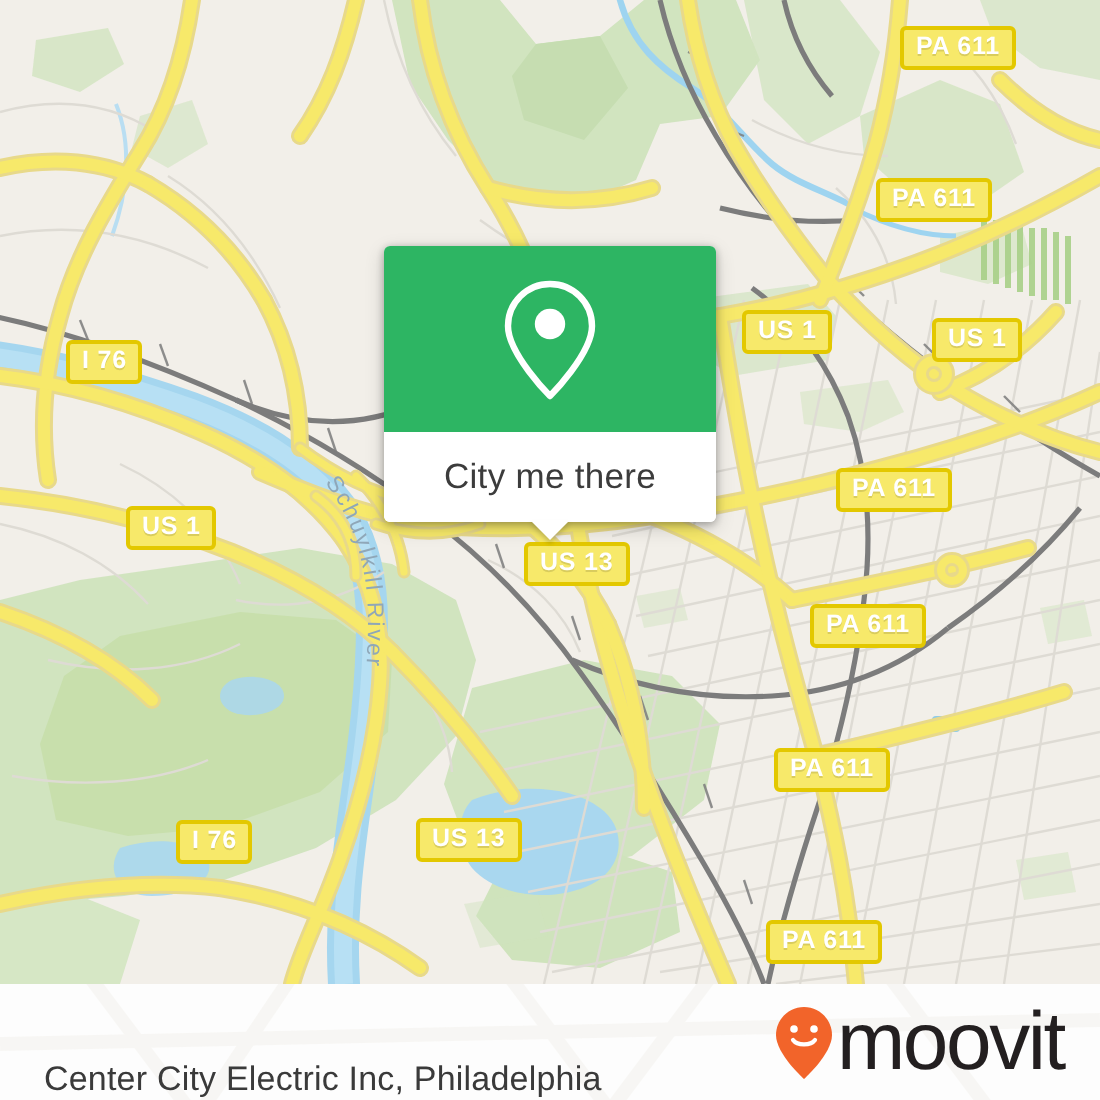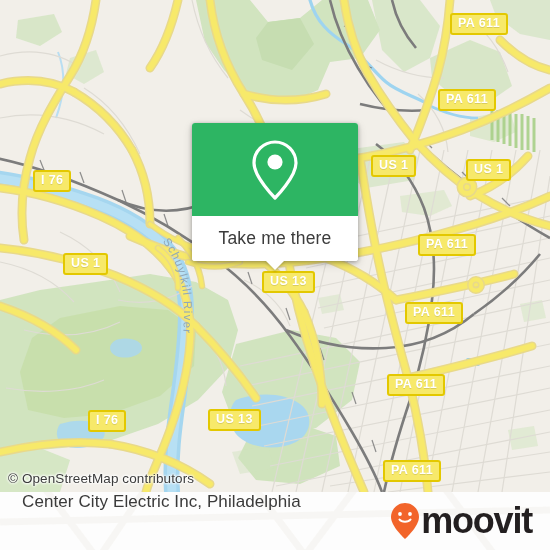--- a/index.html
+++ b/index.html
@@ -41,26 +41,26 @@
   .card-bottom span{font-size:17.5px;color:#3c3c3c;letter-spacing:.15px;}
   .card-tail{
     position:absolute;left:50%;bottom:-9px;margin-left:-10px;
     width:0;height:0;border-left:10px solid transparent;border-right:10px solid transparent;
     border-top:10px solid #fff;
     filter:drop-shadow(0 2px 1px rgba(0,0,0,.17));
   }
 
   
   .footer{position:absolute;left:0;top:492px;width:550px;height:58px;background:#fdfdfd;z-index:70;}
-  .footer-inner{position:relative;width:100%;height:100%;display:flex;align-items:flex-start;}
+  .footer-inner{position:relative;width:100%;height:100%;display:flex;align-items:flex-end;}
   .footer-title{
     margin-left:22px;font-size:17px;color:#3a3a3a;letter-spacing:.1px;white-space:nowrap;
   }
   .brand{position:absolute;right:18px;top:50%;transform:translateY(-50%);display:flex;align-items:center;}
-  .brand-word{font-size:36px;font-weight:bold;color:#231f20;letter-spacing:-1.2px;margin-left:1px;}
+  .brand-word{font-size:41px;font-weight:normal;color:#231f20;letter-spacing:-1.2px;margin-left:1px;}
   .wm{position:absolute;left:0;top:0;width:550px;height:58px;overflow:hidden;opacity:.5;}
 </style>
 </head>
 <body>
 
 <div class="screen">
 
   <div class="map">
     <svg viewBox="0 0 550 492" xmlns="http://www.w3.org/2000/svg">
       <defs>
@@ -318,31 +318,30 @@
         <div style="position: absolute; left: 387px; top: 374px; background: rgb(247, 233, 106); border: 2px solid rgb(227, 200, 0); border-radius: 3px; padding: 2px 6px 3px; font-family: &quot;Liberation Sans&quot;, sans-serif; font-size: 12.5px; font-weight: bold; color: rgb(255, 255, 255); letter-spacing: 0.4px; text-shadow: rgba(0, 0, 0, 0.12) 0px 1px 0px; line-height: 13px; white-space: nowrap;">PA 611</div>
         <div style="position: absolute; left: 383px; top: 460px; background: rgb(247, 233, 106); border: 2px solid rgb(227, 200, 0); border-radius: 3px; padding: 2px 6px 3px; font-family: &quot;Liberation Sans&quot;, sans-serif; font-size: 12.5px; font-weight: bold; color: rgb(255, 255, 255); letter-spacing: 0.4px; text-shadow: rgba(0, 0, 0, 0.12) 0px 1px 0px; line-height: 13px; white-space: nowrap;">PA 611</div>
         <div style="position: absolute; left: 33px; top: 170px; background: rgb(247, 233, 106); border: 2px solid rgb(227, 200, 0); border-radius: 3px; padding: 2px 6px 3px; font-family: &quot;Liberation Sans&quot;, sans-serif; font-size: 12.5px; font-weight: bold; color: rgb(255, 255, 255); letter-spacing: 0.4px; text-shadow: rgba(0, 0, 0, 0.12) 0px 1px 0px; line-height: 13px; white-space: nowrap;">I 76</div>
         <div style="position: absolute; left: 63px; top: 253px; background: rgb(247, 233, 106); border: 2px solid rgb(227, 200, 0); border-radius: 3px; padding: 2px 6px 3px; font-family: &quot;Liberation Sans&quot;, sans-serif; font-size: 12.5px; font-weight: bold; color: rgb(255, 255, 255); letter-spacing: 0.4px; text-shadow: rgba(0, 0, 0, 0.12) 0px 1px 0px; line-height: 13px; white-space: nowrap;">US 1</div>
         <div style="position: absolute; left: 262px; top: 271px; background: rgb(247, 233, 106); border: 2px solid rgb(227, 200, 0); border-radius: 3px; padding: 2px 6px 3px; font-family: &quot;Liberation Sans&quot;, sans-serif; font-size: 12.5px; font-weight: bold; color: rgb(255, 255, 255); letter-spacing: 0.4px; text-shadow: rgba(0, 0, 0, 0.12) 0px 1px 0px; line-height: 13px; white-space: nowrap;">US 13</div>
         <div style="position: absolute; left: 88px; top: 410px; background: rgb(247, 233, 106); border: 2px solid rgb(227, 200, 0); border-radius: 3px; padding: 2px 6px 3px; font-family: &quot;Liberation Sans&quot;, sans-serif; font-size: 12.5px; font-weight: bold; color: rgb(255, 255, 255); letter-spacing: 0.4px; text-shadow: rgba(0, 0, 0, 0.12) 0px 1px 0px; line-height: 13px; white-space: nowrap;">I 76</div>
         <div style="position: absolute; left: 208px; top: 409px; background: rgb(247, 233, 106); border: 2px solid rgb(227, 200, 0); border-radius: 3px; padding: 2px 6px 3px; font-family: &quot;Liberation Sans&quot;, sans-serif; font-size: 12.5px; font-weight: bold; color: rgb(255, 255, 255); letter-spacing: 0.4px; text-shadow: rgba(0, 0, 0, 0.12) 0px 1px 0px; line-height: 13px; white-space: nowrap;">US 13</div>
       </div>
   </div>
 
-  <div class="attrib">© OpenStreetMap contributors</div>
 
   <div class="card">
     <div class="card-top" id="card-top" style="background: rgb(45, 181, 99);">
       <svg width="56" height="66" viewBox="0 0 56 66">
         <path d="M28 5 C16.4 5 7 14.4 7 26 C7 40 28 61 28 61 C28 61 49 40 49 26 C49 14.4 39.6 5 28 5 Z" fill="none" stroke="#ffffff" stroke-width="3.2" stroke-linejoin="round"></path>
         <circle cx="28" cy="25" r="7.6" fill="#ffffff"></circle>
       </svg>
     </div>
     <div class="card-bottom">
-      <span>Take me there</span>
+      <span>City me there</span>
     </div>
     <div class="card-tail"></div>
   </div>
 
   <div class="footer">
     <div class="wm">
       <svg width="550" height="58" viewBox="0 0 550 58">
         <g stroke="#f3f1ec" stroke-width="7" fill="none">
           <path d="M40,-10 L100,70"></path>
             <path d="M150,-10 L96,70"></path>

